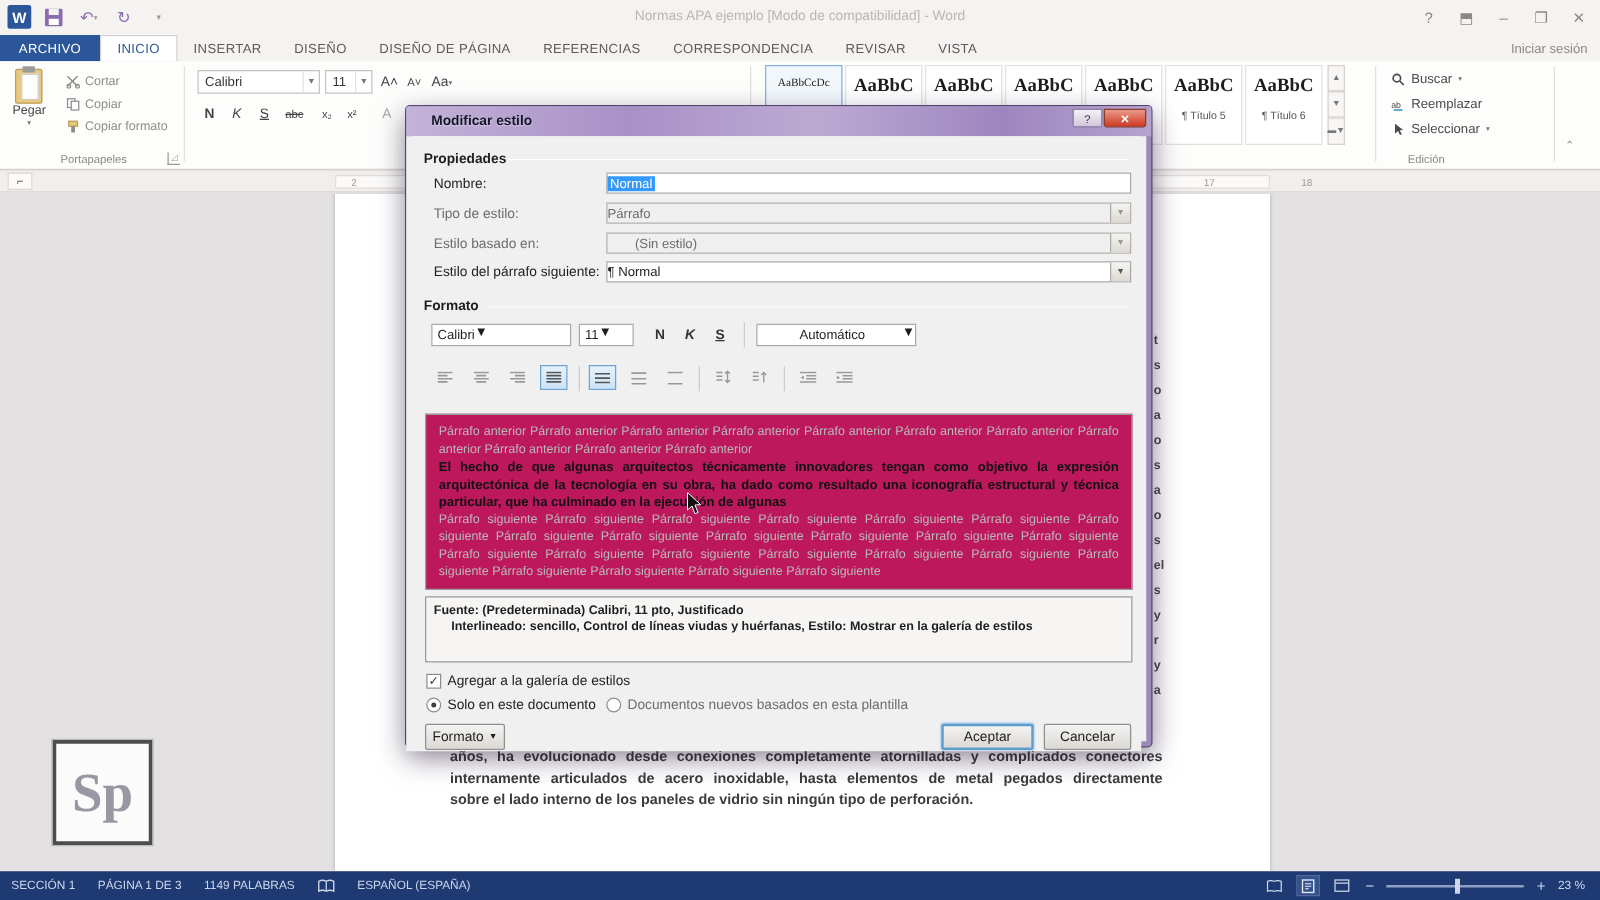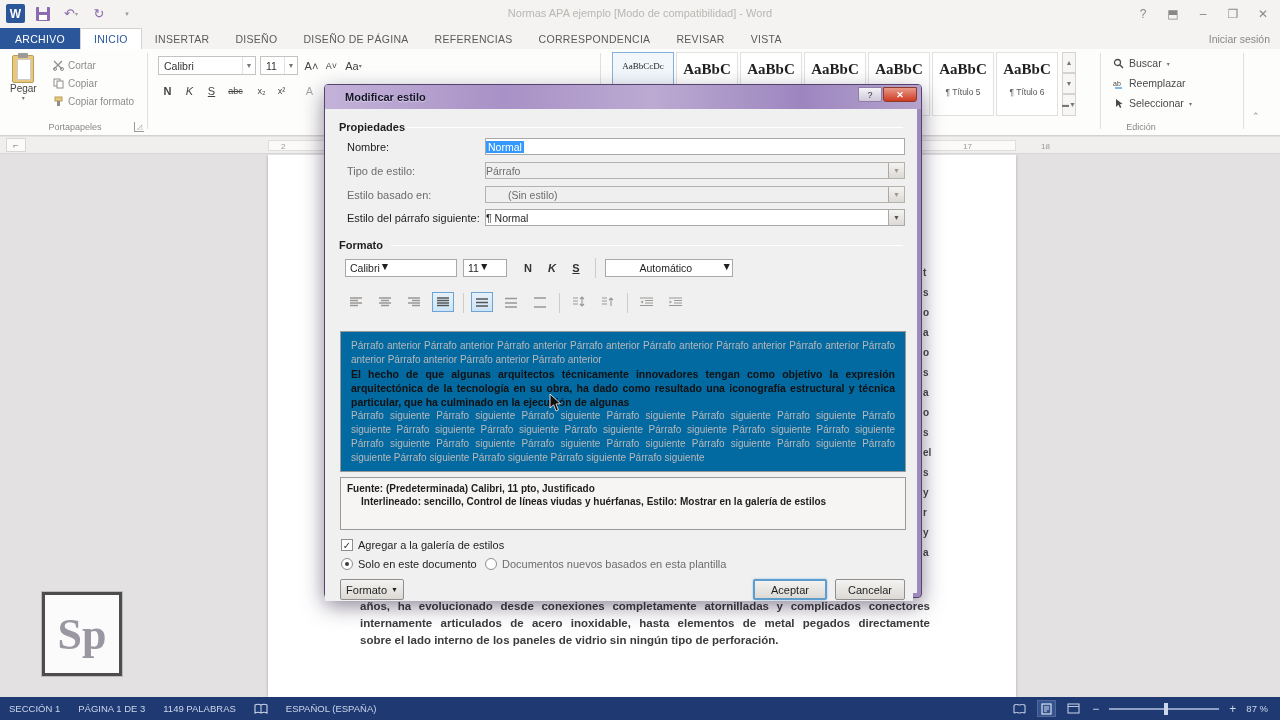--- a/index.html
+++ b/index.html
@@ -95,21 +95,21 @@
   .fld .sel-text { background:#3399ff; color:#fff; padding:0 2px; }
   .fld .arrow-btn { margin-left:auto; width:16px; height:15px; background:linear-gradient(#f5f4f2,#ddd9d4); border-left:1px solid #a9a9a9; font-size:7px; color:#555; display:flex; align-items:center; justify-content:center; }
   .fld.disabled .arrow-btn { color:#999; }
 
   .mini-combo { position:absolute; height:18px; background:#fff; border:1px solid #a9a9a9; font-size:10.5px; display:flex; align-items:center; padding-left:4px; color:#1e1e1e; }
   .tool-btn { position:absolute; width:22px; height:20px; border:1px solid transparent; display:flex; align-items:center; justify-content:center; font-size:11px; font-weight:bold; color:#333; }
   .tool-btn.pressed { border-color:#6da4d4; background:linear-gradient(#e6f1fb,#cce4f7); }
   .vsep { position:absolute; width:1px; height:20px; background:#cfccc8; }
   .ico-lines { display:block; }
 
-  #preview { position:absolute; left:15px; top:222px; width:566px; height:141px; background:#0369a1; border:1px solid #9a9a9a; padding:7px 10px; overflow:hidden; }
+  #preview { position:absolute; left:15px; top:222px; width:566px; height:141px; background:#be185d; border:1px solid #9a9a9a; padding:7px 10px; overflow:hidden; }
   .pv-gray { font-size:10px; color:#b9b9b9; line-height:14px; text-align:justify; }
   .pv-black { font-size:10.5px; color:#111; font-weight:600; line-height:14px; text-align:justify; }
   #pv-cursor { position:absolute; left:208px; top:62px; }
 
   #descbox { position:absolute; left:15px; top:368px; width:566px; height:53px; background:#f6f5f4; border:1px solid #9a9a9a; padding:4px 6px; }
   .desc-line { font-size:10px; font-weight:600; color:#1e1e1e; line-height:13px; }
   .desc-line.indent { padding-left:14px; }
 
   .chk-row { position:absolute; display:flex; align-items:center; gap:5px; font-size:11px; color:#1e1e1e; }
   .checkbox { width:12px; height:12px; background:#fff; border:1px solid #8e8e8e; font-size:10px; line-height:11px; text-align:center; color:#333; }
@@ -513,15 +513,15 @@
       <svg width="13" height="11" viewBox="0 0 13 11">
           <rect x="1" y="1" width="11" height="9" fill="none" stroke="#cdd6ea" stroke-width="1"></rect>
           <path d="M1 3.5h11" stroke="#cdd6ea" stroke-width="0.9"></path>
         </svg>
     </div>
     <span class="zoom-pm">−</span>
     <div class="zoom-track">
         <div class="zoom-thumb"></div>
       </div>
     <span class="zoom-pm">+</span>
-    <span>87 %</span>
+    <span>23 %</span>
   </div>
 </div>
 
 </body></html>

